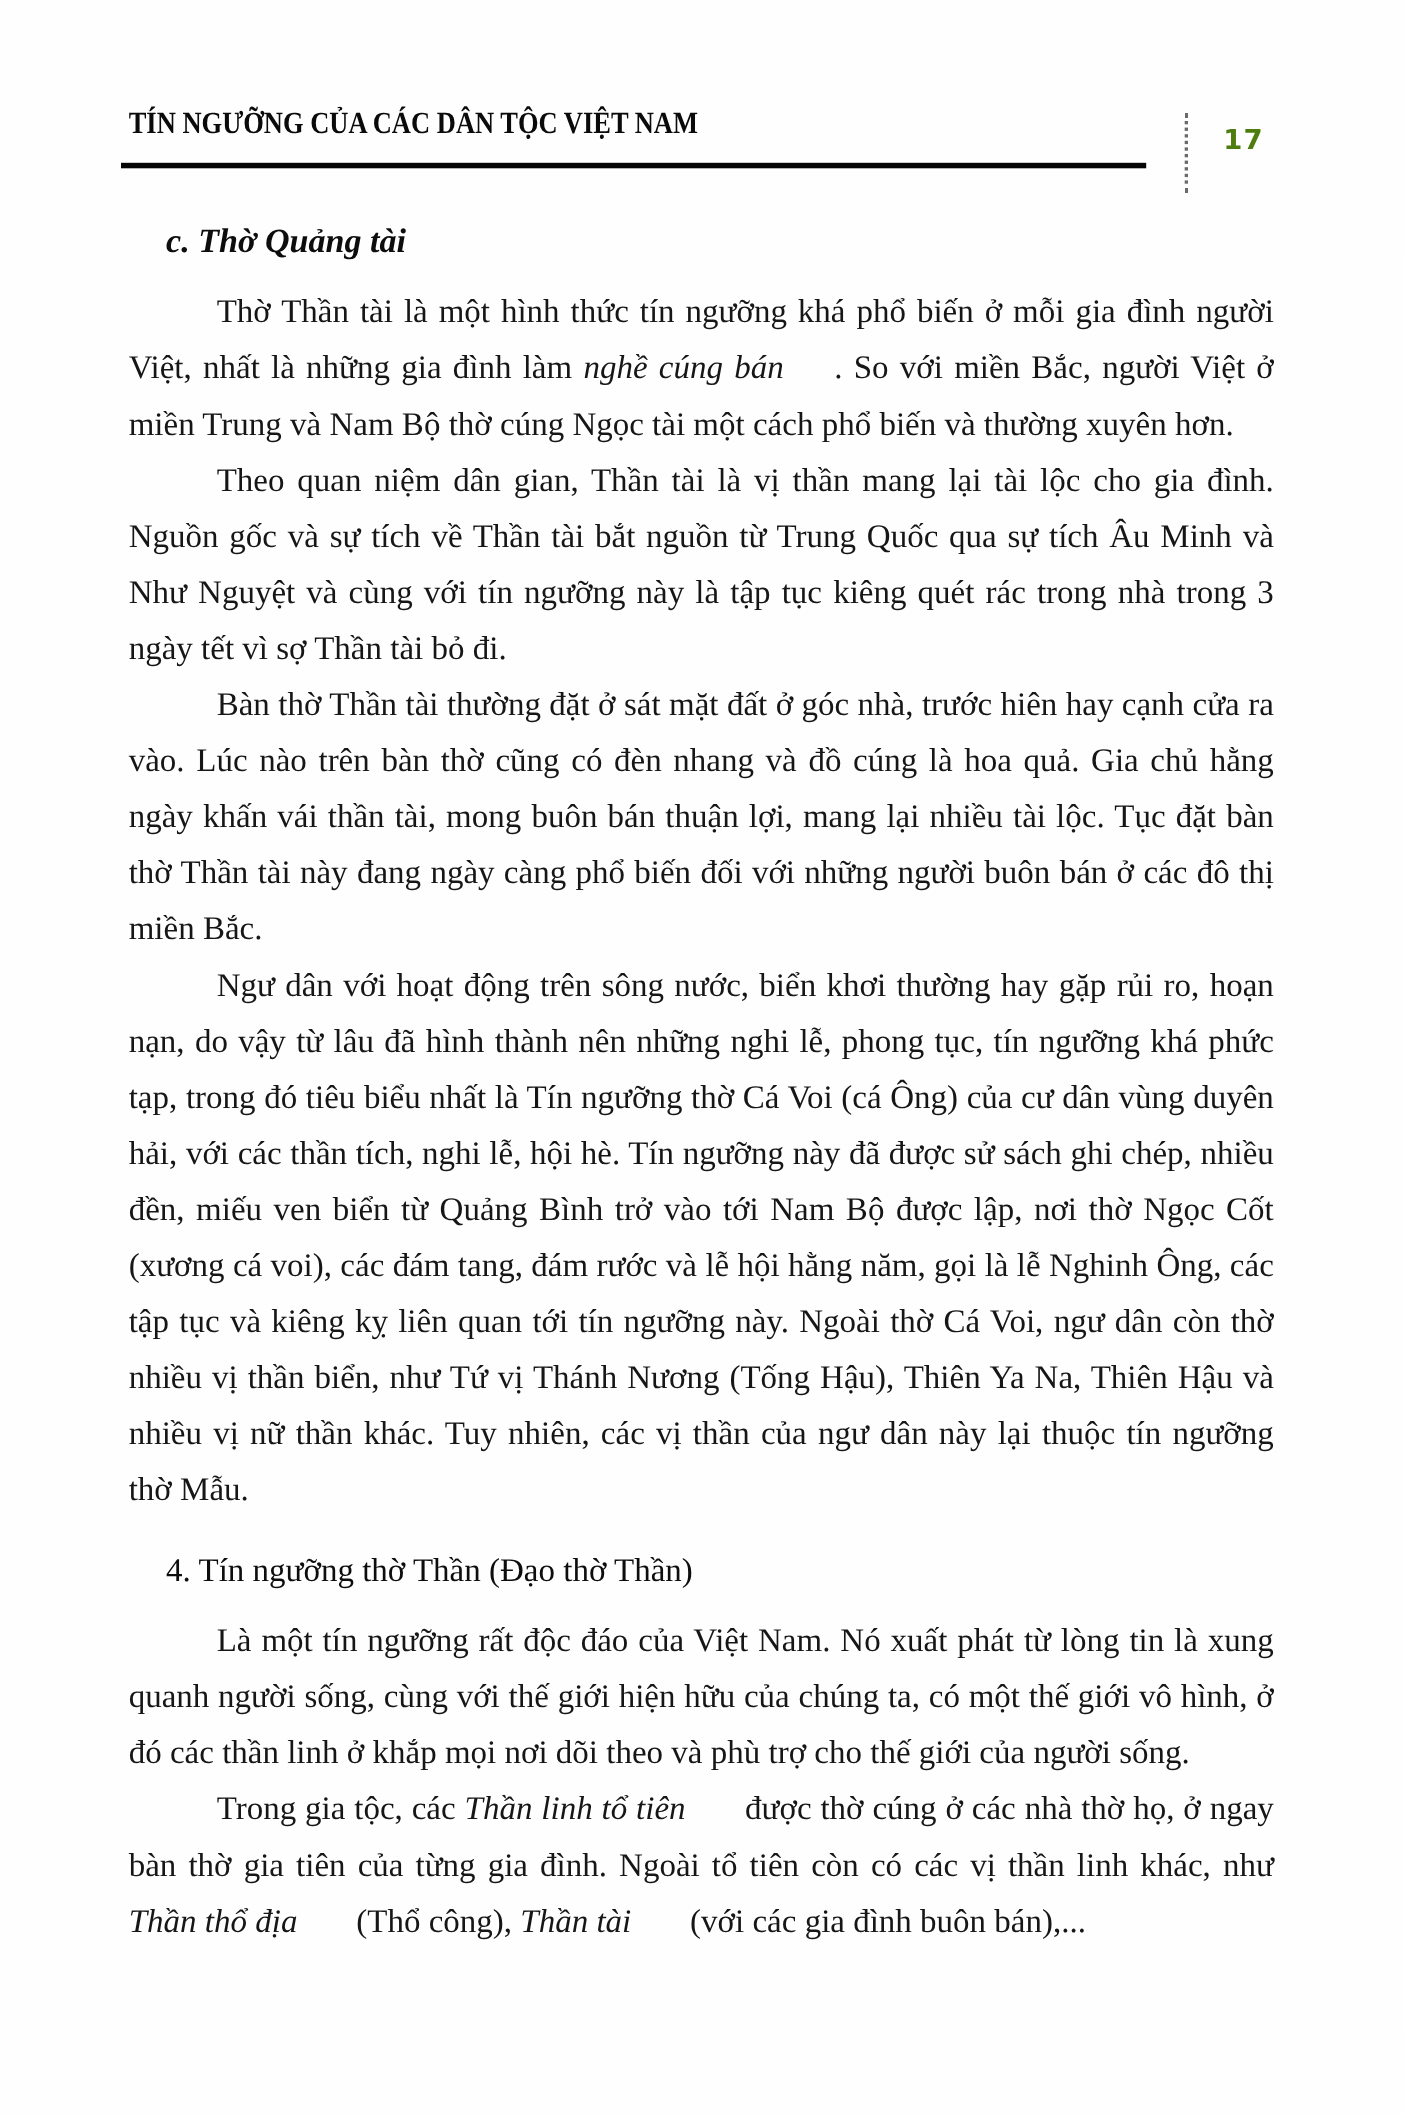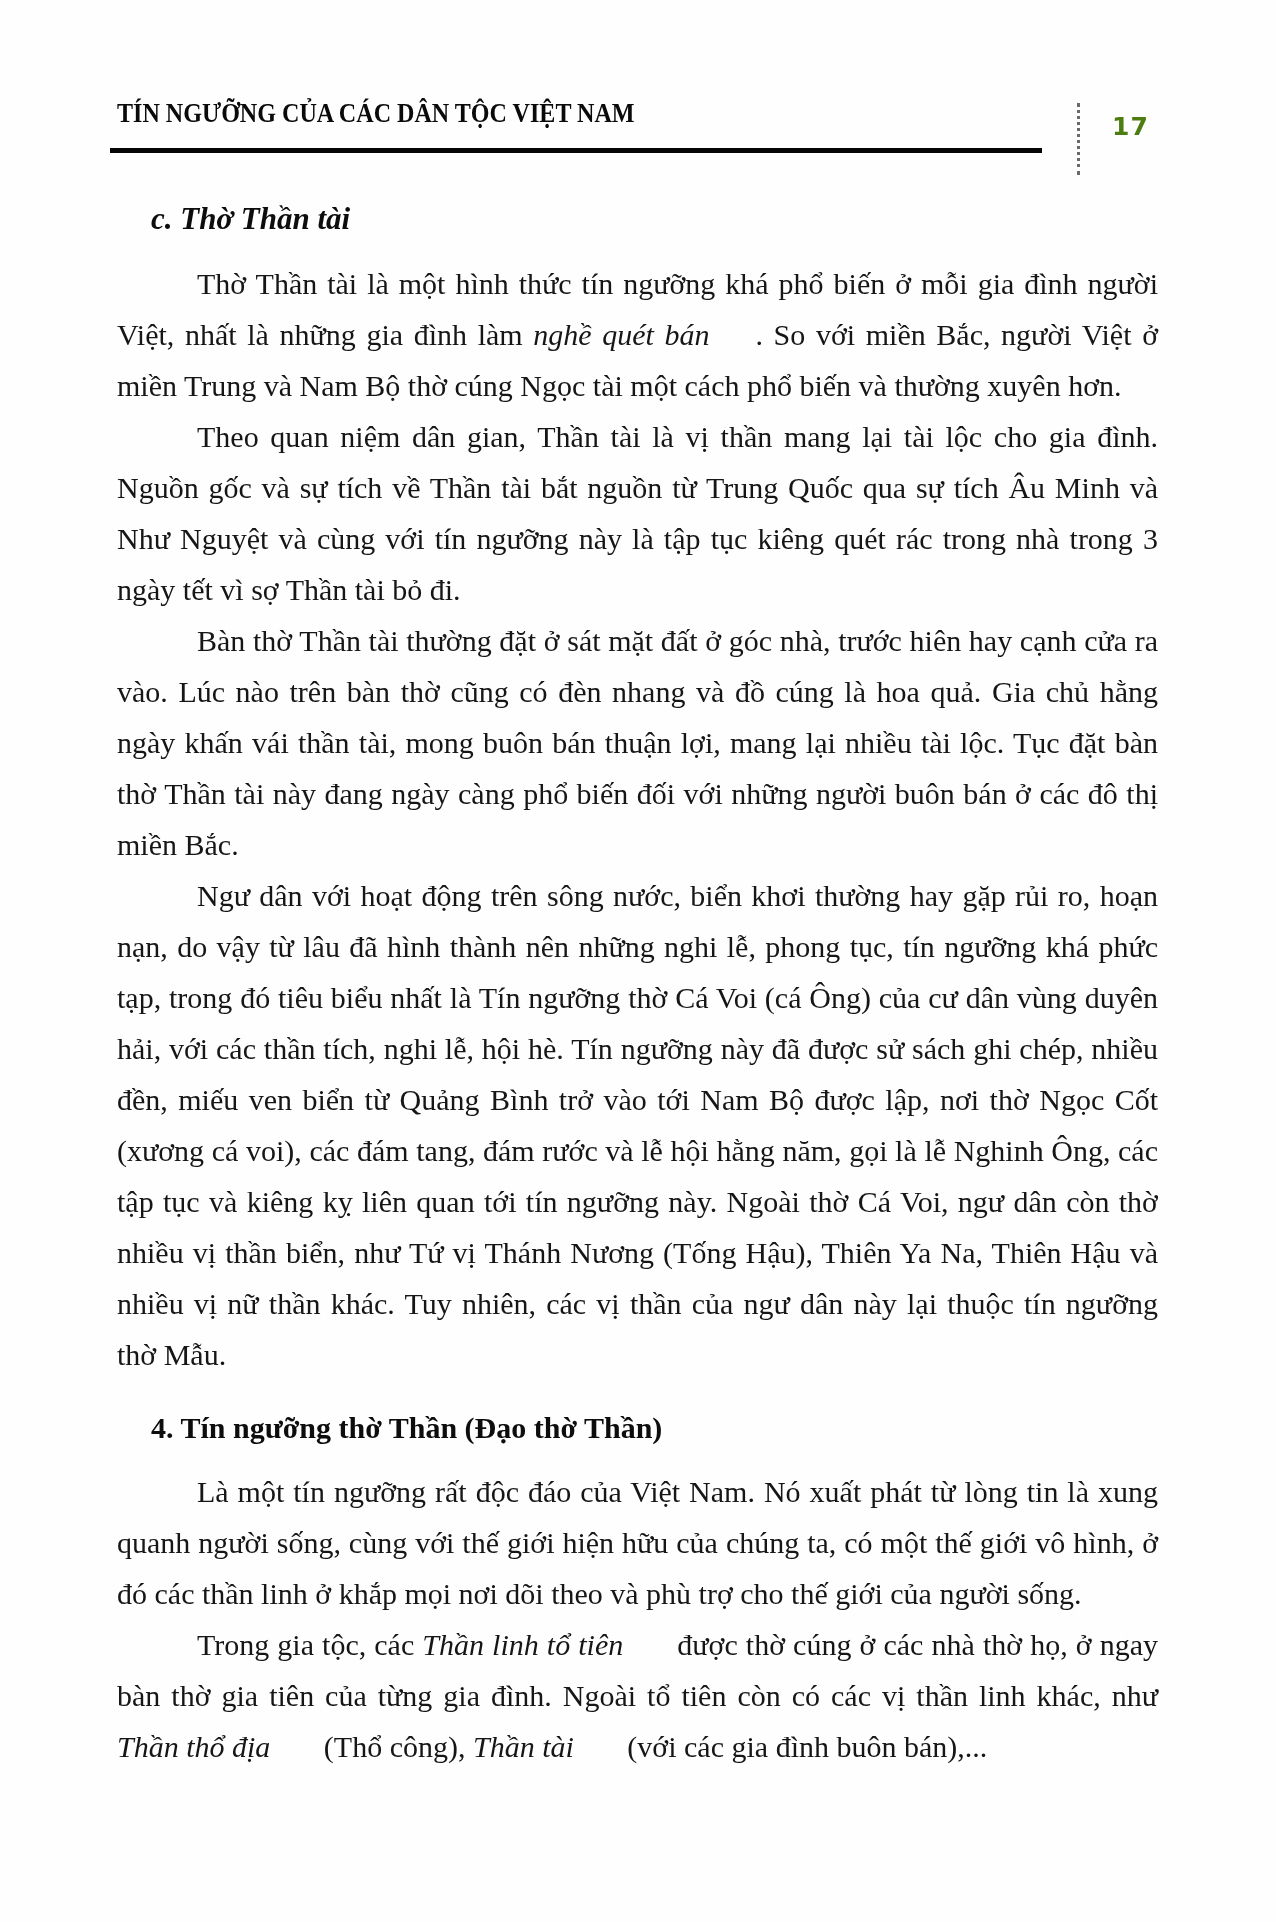--- a/index.html
+++ b/index.html
@@ -47,38 +47,38 @@
     font-weight:700;font-style:italic;
     margin:27px 0 19px 34px;color:#0d0d0d;
   }
   .numheading{
     font-size:30px;line-height:40px;
     font-weight:700;
     margin:28px 0 18px 34px;color:#0d0d0d;
   }
   .r-normal{font-style:normal;margin-left:46px;}
   .r-italic{font-style:italic;}
-  .r-bold{font-weight:700;}
+  .r-bold{font-weight:400;}
   .r-bold-italic{font-weight:700;font-style:italic;}
 </style>
 </head>
 <body>
 
 <div class="page">
 
   <header>
     <div class="running-title">TÍN NGƯỠNG CỦA CÁC DÂN TỘC VIỆT NAM</div>
     <div class="header-rule"></div>
     <div class="header-divider"></div>
     <div class="page-number">17</div>
   </header>
 
   <main>
-    <h3 class="subheading"><span class="r-bold-italic">c. Thờ Thần tài</span></h3>
-    <p class="para"><span class="r-normal">Thờ Thần tài là một hình thức tín ngưỡng khá phổ biến ở mỗi gia đình người Việt, nhất là những gia đình làm </span><span class="r-italic">nghề quét bán</span><span class="r-normal">. So với miền Bắc, người Việt ở miền Trung và Nam Bộ thờ cúng Ngọc tài một cách phổ biến và thường xuyên hơn.</span></p>
+    <h3 class="subheading"><span class="r-bold-italic">c. Thờ Quảng tài</span></h3>
+    <p class="para"><span class="r-normal">Thờ Thần tài là một hình thức tín ngưỡng khá phổ biến ở mỗi gia đình người Việt, nhất là những gia đình làm </span><span class="r-italic">nghề cúng bán</span><span class="r-normal">. So với miền Bắc, người Việt ở miền Trung và Nam Bộ thờ cúng Ngọc tài một cách phổ biến và thường xuyên hơn.</span></p>
     <p class="para"><span class="r-normal">Theo quan niệm dân gian, Thần tài là vị thần mang lại tài lộc cho gia đình. Nguồn gốc và sự tích về Thần tài bắt nguồn từ Trung Quốc qua sự tích Âu Minh và Như Nguyệt và cùng với tín ngưỡng này là tập tục kiêng quét rác trong nhà trong 3 ngày tết vì sợ Thần tài bỏ đi.</span></p>
     <p class="para"><span class="r-normal">Bàn thờ Thần tài thường đặt ở sát mặt đất ở góc nhà, trước hiên hay cạnh cửa ra vào. Lúc nào trên bàn thờ cũng có đèn nhang và đồ cúng là hoa quả. Gia chủ hằng ngày khấn vái thần tài, mong buôn bán thuận lợi, mang lại nhiều tài lộc. Tục đặt bàn thờ Thần tài này đang ngày càng phổ biến đối với những người buôn bán ở các đô thị miền Bắc.</span></p>
     <p class="para"><span class="r-normal">Ngư dân với hoạt động trên sông nước, biển khơi thường hay gặp rủi ro, hoạn nạn, do vậy từ lâu đã hình thành nên những nghi lễ, phong tục, tín ngưỡng khá phức tạp, trong đó tiêu biểu nhất là Tín ngưỡng thờ Cá Voi (cá Ông) của cư dân vùng duyên hải, với các thần tích, nghi lễ, hội hè. Tín ngưỡng này đã được sử sách ghi chép, nhiều đền, miếu ven biển từ Quảng Bình trở vào tới Nam Bộ được lập, nơi thờ Ngọc Cốt (xương cá voi), các đám tang, đám rước và lễ hội hằng năm, gọi là lễ Nghinh Ông, các tập tục và kiêng kỵ liên quan tới tín ngưỡng này. Ngoài thờ Cá Voi, ngư dân còn thờ nhiều vị thần biển, như Tứ vị Thánh Nương (Tống Hậu), Thiên Ya Na, Thiên Hậu và nhiều vị nữ thần khác. Tuy nhiên, các vị thần của ngư dân này lại thuộc tín ngưỡng thờ Mẫu.</span></p>
     <h3 class="numheading"><span class="r-bold">4. Tín ngưỡng thờ Thần (Đạo thờ Thần)</span></h3>
     <p class="para"><span class="r-normal">Là một tín ngưỡng rất độc đáo của Việt Nam. Nó xuất phát từ lòng tin là xung quanh người sống, cùng với thế giới hiện hữu của chúng ta, có một thế giới vô hình, ở đó các thần linh ở khắp mọi nơi dõi theo và phù trợ cho thế giới của người sống.</span></p>
     <p class="para"><span class="r-normal">Trong gia tộc, các </span><span class="r-italic">Thần linh tổ tiên</span><span class="r-normal"> được thờ cúng ở các nhà thờ họ, ở ngay bàn thờ gia tiên của từng gia đình. Ngoài tổ tiên còn có các vị thần linh khác, như </span><span class="r-italic">Thần thổ địa</span><span class="r-normal"> (Thổ công), </span><span class="r-italic">Thần tài</span><span class="r-normal"> (với các gia đình buôn bán),...</span></p>
   </main>
 
 </div>
 

